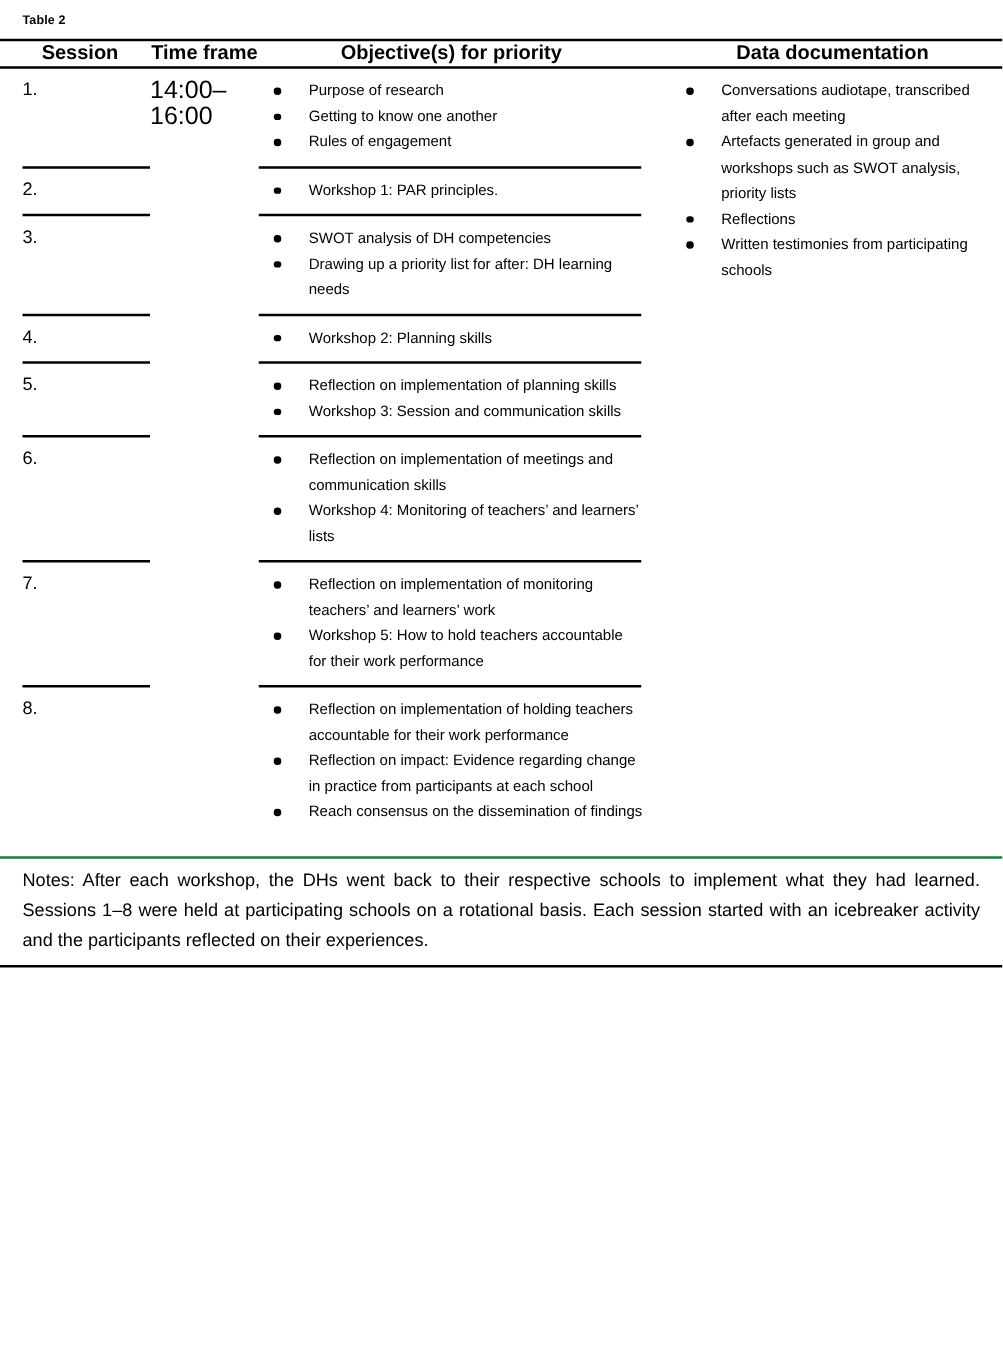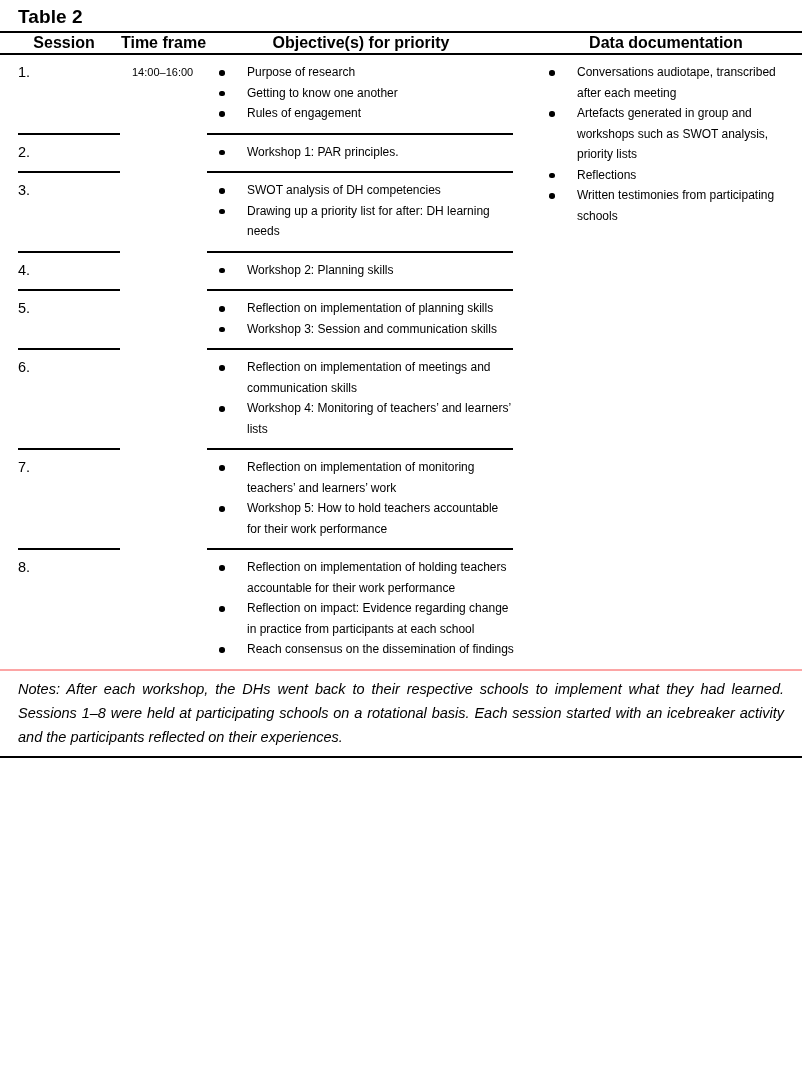--- a/index.html
+++ b/index.html
@@ -21,21 +21,21 @@
     height: 1084px;
     box-sizing: border-box;
     padding: 0;
   }
 
   
   .caption {
     padding: 7px 0 0 18px;
   }
   .caption .line {
-    font-size: 19px;
+    font-size: 10px;
     font-weight: bold;
     line-height: 20px;
     letter-spacing: 0.1px;
   }
 
   
   .rule-full {
     height: 0;
     border-top: 2px solid #000;
     margin: 4px 0 0 0;
@@ -119,28 +119,27 @@
     top: 8px;
     width: 5.5px;
     height: 5.5px;
     background: #000;
     border-radius: 50%;
   }
   ul.bul.data li { padding-left: 47px; }
   ul.bul.data li .bdot { left: 19px; }
 
   .session-num { font-size: 14.5px; line-height: 20.5px; }
-  .time-val    { font-size: 11px; line-height: 20.5px; margin-left: 12px; }
+  .time-val    { font-size: 20px; line-height: 20.5px; }
 
   
   .notes-wrap {
-    border-top: 2px solid #fca5a5;
+    border-top: 2px solid #15803d;
     border-bottom: 2px solid #000;
-    margin-top: 0px;
-    font-style: italic;
+    margin-top: 16px;
   }
   .notes {
     font-size: 14.5px;
     line-height: 24px;
     padding: 6px 18px 7px 18px;
     text-align: justify;
   }
 </style>
 </head>
 <body>

